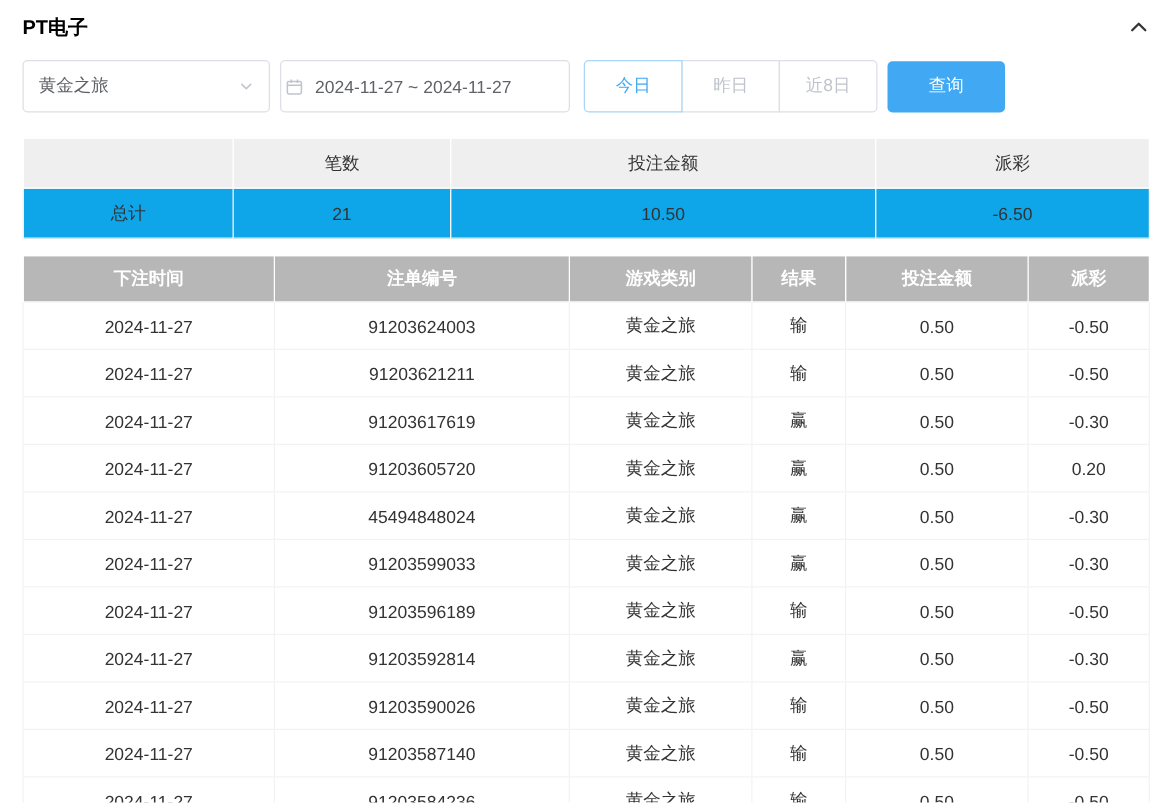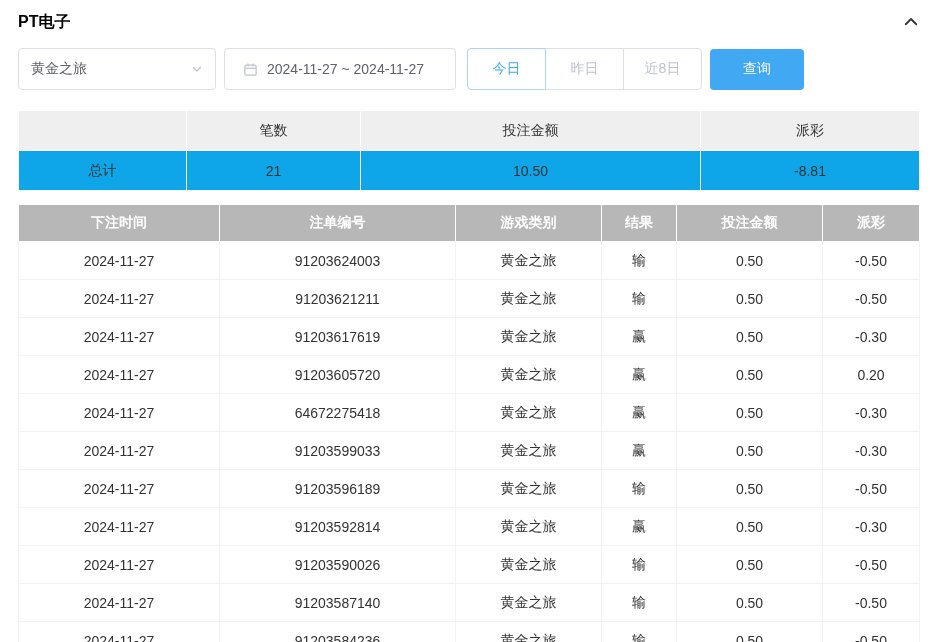--- a/index.html
+++ b/index.html
@@ -24,21 +24,21 @@
   
   .filters{display:flex;align-items:center;margin:4px 0 20px;}
   .select{
     width:198px;height:42px;border:1px solid #dcdfe6;border-radius:4px;
     display:flex;align-items:center;justify-content:space-between;
     padding:0 12px;font-size:14px;color:#606266;cursor:pointer;background:#fff;
   }
   .caret{color:#c0c4cc;display:flex;align-items:center;}
   .date-range{
     width:232px;height:42px;border:1px solid #dcdfe6;border-radius:4px;
-    display:flex;align-items:center;gap:9px;padding:0 18px;
+    display:flex;align-items:center;gap:9px;padding:0 3px;
     font-size:14px;color:#606266;cursor:pointer;background:#fff;margin-left:8px;
   }
   .cal{display:flex;align-items:center;color:#c0c4cc;}
   .btn-group{display:flex;margin-left:8px;}
   .qbtn{
     height:42px;min-width:79px;padding:0 18px;background:#fff;
     border:1px solid #dcdfe6;color:#bfc4cc;font-size:14px;cursor:pointer;
     font-family:inherit;margin-left:-1px;
   }
   .qbtn:first-child{border-radius:4px 0 0 4px;margin-left:3px;}
@@ -139,21 +139,21 @@
         <th>笔数</th>
         <th>投注金额</th>
         <th>派彩</th>
       </tr>
     </thead>
     <tbody>
       <tr>
         <td>总计</td>
         <td>21</td>
         <td>10.50</td>
-        <td class="neg">-8.81</td>
+        <td class="neg">-6.50</td>
       </tr>
     </tbody>
   </table>
 
   <table class="main">
     <colgroup>
         <col class="m1">
         <col class="m2">
         <col class="m3">
         <col class="m4">
@@ -198,21 +198,21 @@
         <tr>
           <td>2024-11-27</td>
           <td>91203605720</td>
           <td>黄金之旅</td>
           <td>赢</td>
           <td>0.50</td>
           <td>0.20</td>
         </tr>
         <tr>
           <td>2024-11-27</td>
-          <td>64672275418</td>
+          <td>45494848024</td>
           <td>黄金之旅</td>
           <td>赢</td>
           <td>0.50</td>
           <td class="neg">-0.30</td>
         </tr>
         <tr>
           <td>2024-11-27</td>
           <td>91203599033</td>
           <td>黄金之旅</td>
           <td>赢</td>

